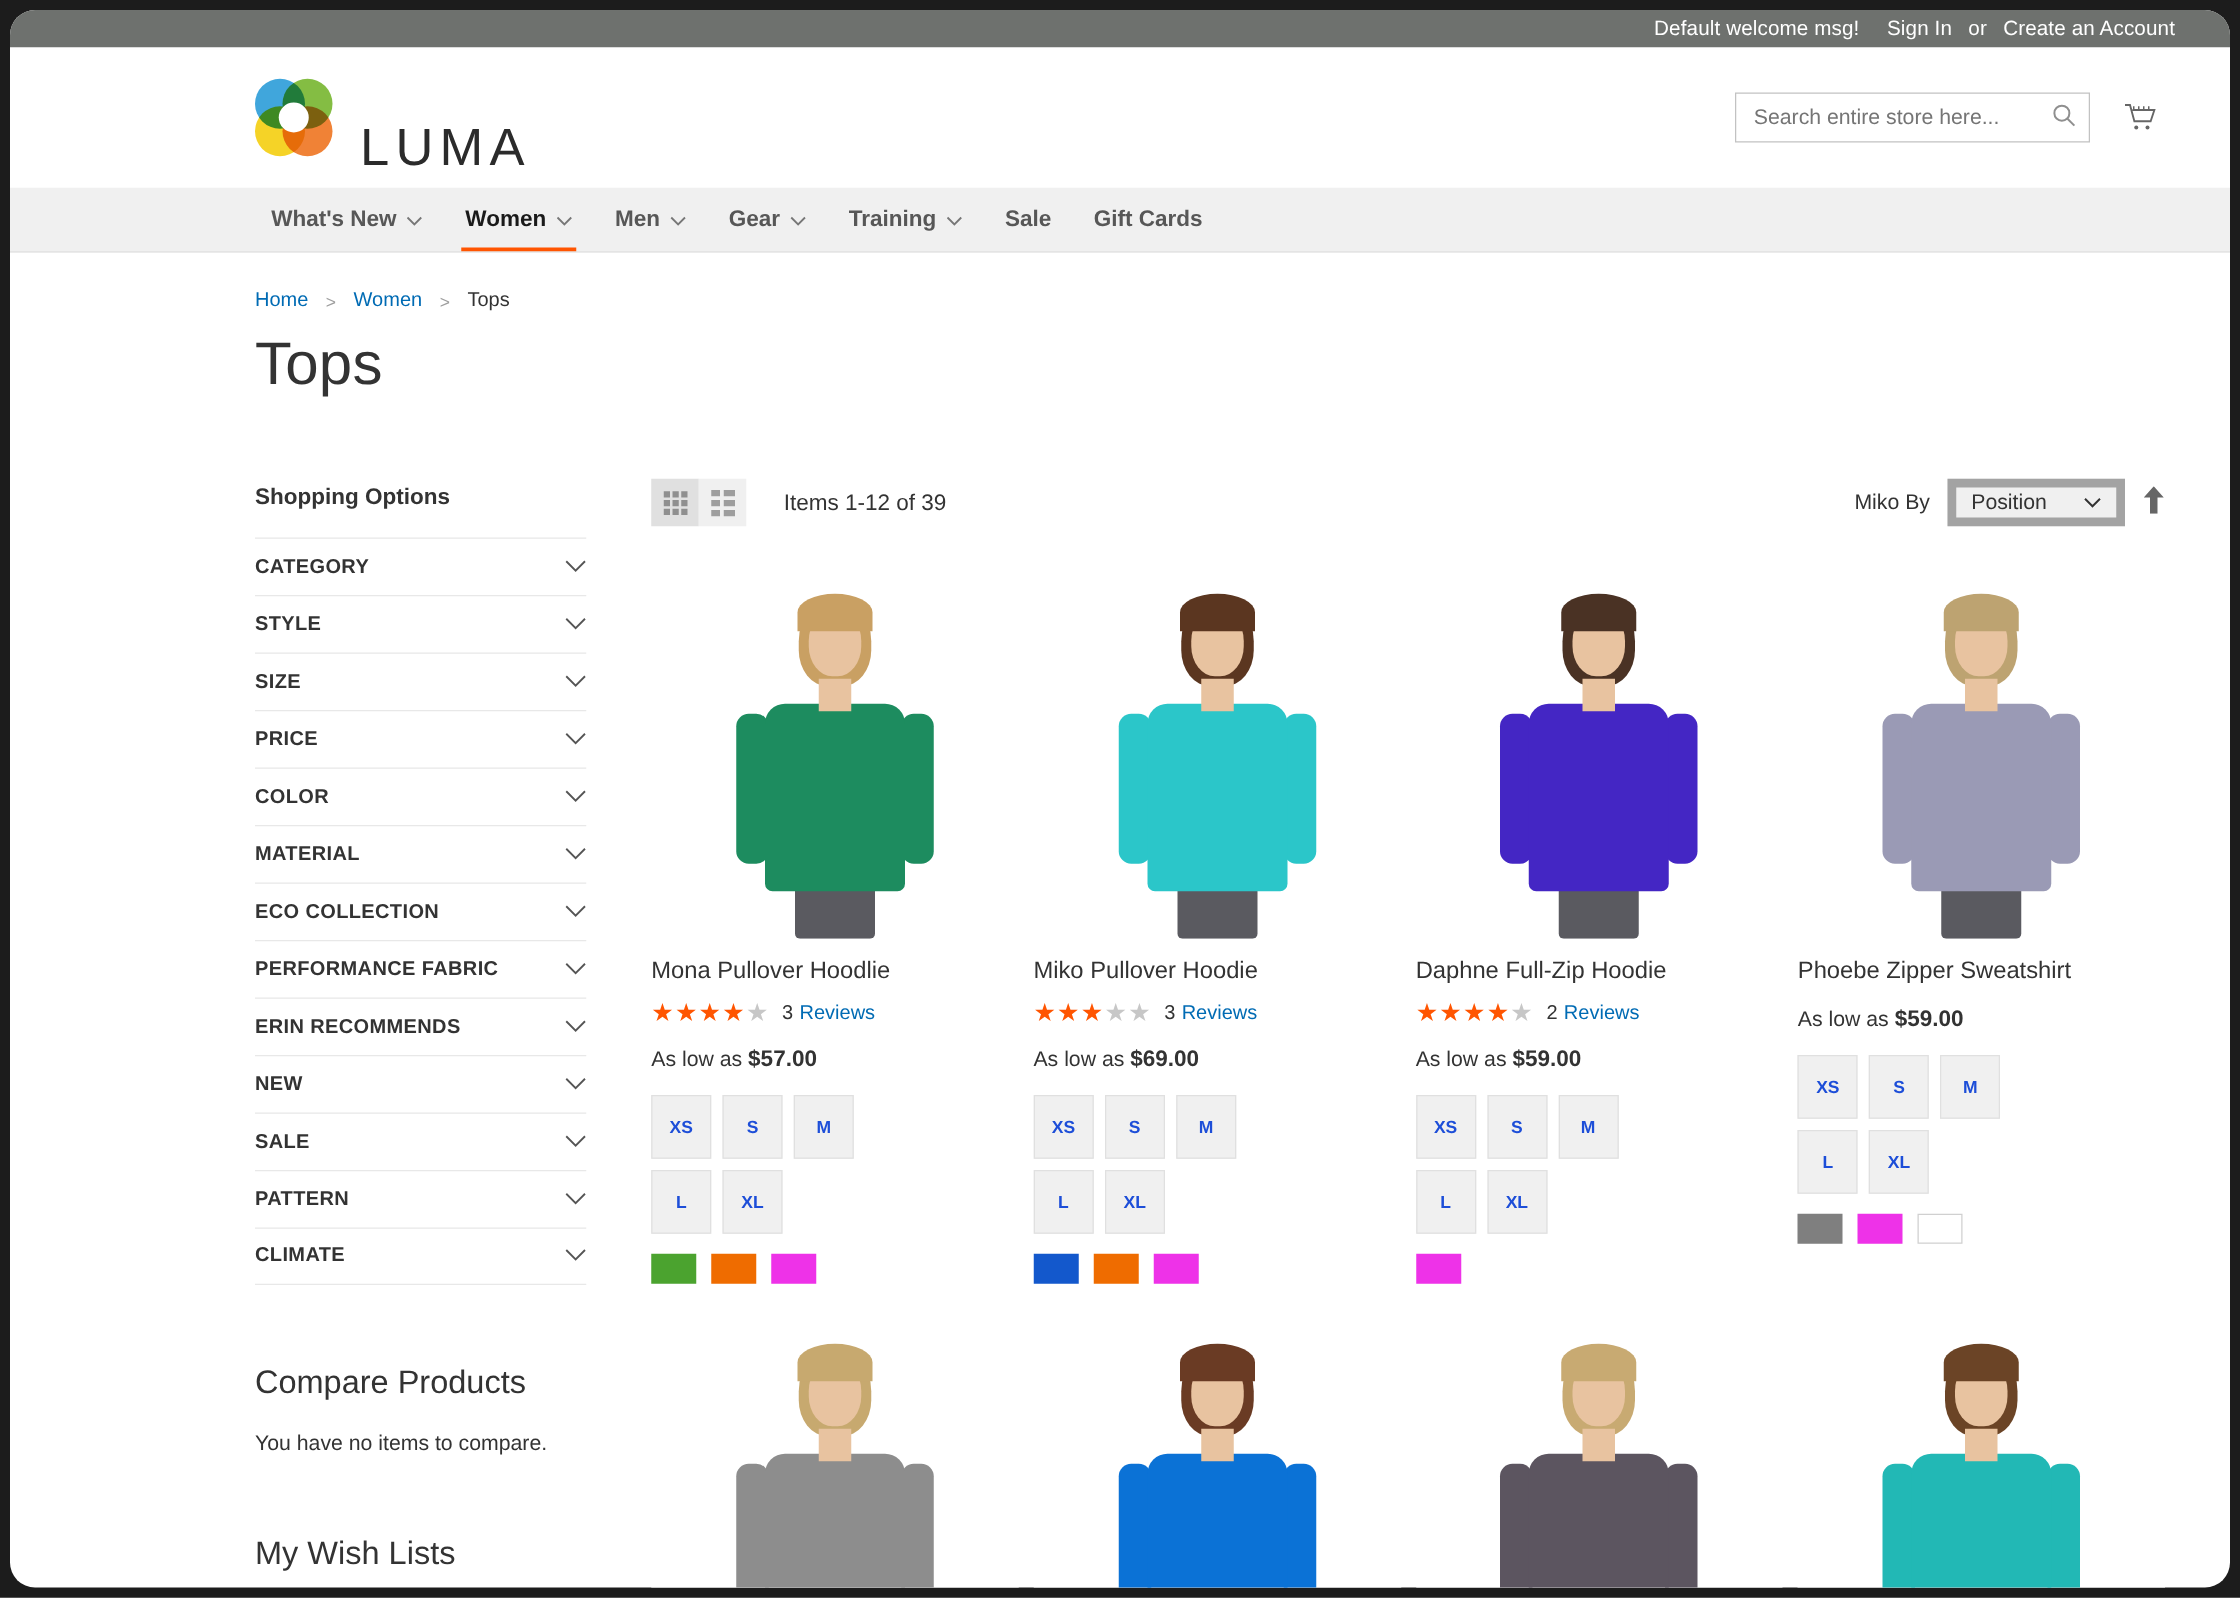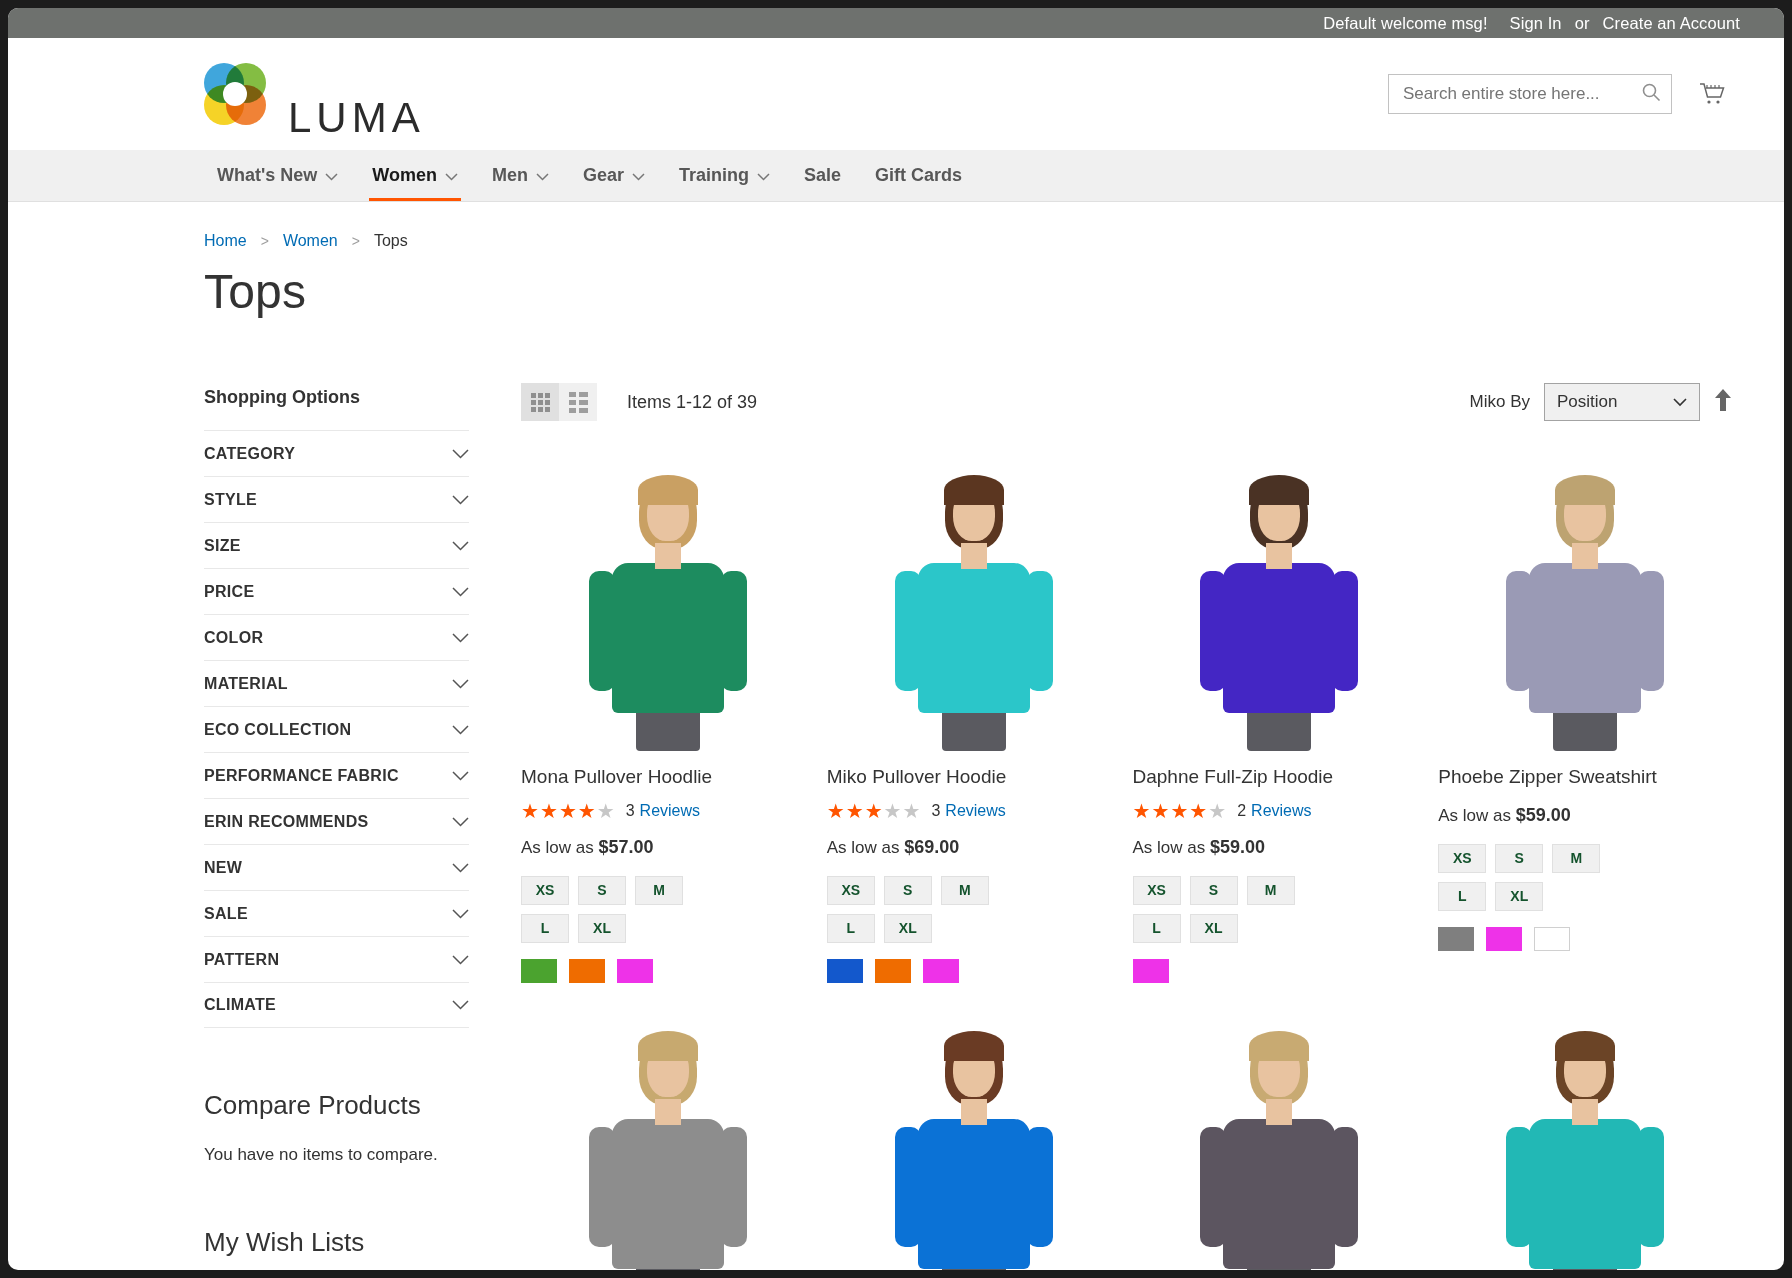--- a/index.html
+++ b/index.html
@@ -6,21 +6,21 @@
   html, body {
     width: 1792px; height: 1278px;
     font-family: "Liberation Sans", sans-serif;
     background: #1c1c1c;
     overflow: hidden;
   }
   .viewport {
     position: absolute; left: 8px; top: 8px;
     width: 1776px; height: 1262px;
     background: #ffffff;
-    border-radius: 10px;
+    border-radius: 20px;
     overflow: hidden;
   }
 
   
   .panel-bar {
     height: 30px; background: #6e716e;
     display: flex; align-items: center; justify-content: flex-end;
     padding-right: 44px; gap: 0;
   }
   .panel-bar span, .panel-bar a {
@@ -134,21 +134,21 @@
   .mode .cells { display: grid; gap: 2px; }
   .mode.grid .cells { grid-template-columns: repeat(3, 5px); }
   .mode.grid .cells i { width: 5px; height: 5px; background: #9e9e9e; display:block; }
   .mode.grid.active .cells i { background: #8f8f8f; }
   .mode.list .cells { grid-template-columns: 7px 9px; gap: 3px; }
   .mode.list .cells i { height: 5px; background: #9e9e9e; display:block; }
   .count { font-size: 18px; color: #333; margin-left: 30px; }
   .sort-wrap { margin-left: auto; display: flex; align-items: center; gap: 14px; }
   .sort-label { font-size: 17px; color: #333; }
   .sort-sel {
-    width: 156px; height: 38px; background: #f0f0f0; border: 1px solid #a3a3a3;
+    width: 142px; height: 38px; background: #f0f0f0; border: 7px solid #a3a3a3;
     display: flex; align-items: center; justify-content: space-between;
     padding: 0 12px; font-size: 17px; color: #333; cursor: pointer;
   }
   .sort-dir { cursor: pointer; }
 
   
   .grid-products {
     display: grid; grid-template-columns: repeat(4, 1fr); column-gap: 12px; row-gap: 24px;
   }
   .card { cursor: pointer; }
@@ -162,23 +162,23 @@
   .rating { display: flex; align-items: center; gap: 10px; margin-top: 12px; height: 20px; }
   .stars { font-size: 20px; letter-spacing: 1px; line-height: 1; }
   .stars .on { color: #ff5501; }
   .stars .off { color: #c7c7c7; }
   .rev { font-size: 16px; color: #333; }
   .rev a { color: #006bb4; text-decoration: none; margin-left: 5px; }
   .price { font-size: 17px; color: #333; margin-top: 16px; }
   .price b { font-size: 18px; color: #333; }
   .sizes { display: flex; flex-wrap: wrap; gap: 9px; margin-top: 18px; max-width: 215px; }
   .sz {
-    min-width: 48px; height: 29px; background: #f0f0f0; border: 1px solid #e0e0e0;
+    min-width: 48px; height: 51px; background: #f0f0f0; border: 1px solid #e0e0e0;
     display: flex; align-items: center; justify-content: center;
-    font-size: 14px; font-weight: bold; color: #14532d; cursor: pointer;
+    font-size: 14px; font-weight: bold; color: #1d4ed8; cursor: pointer;
   }
   .swatches { display: flex; gap: 12px; margin-top: 16px; }
   .sw { width: 36px; height: 24px; cursor: pointer; }
   .sw.white { border: 1px solid #d0d0d0; }
 
   
   .model { position: relative; width: 170px; height: 100%; }
   .m-head { position:absolute; left:50%; transform:translateX(-50%); border-radius:48% 48% 45% 45%; background:#e8c3a0; }
   .m-hair { position:absolute; left:50%; transform:translateX(-50%); border-radius:50% 50% 40% 40%; }
   .m-body { position:absolute; left:50%; transform:translateX(-50%); border-radius:16px 16px 6px 6px; }

